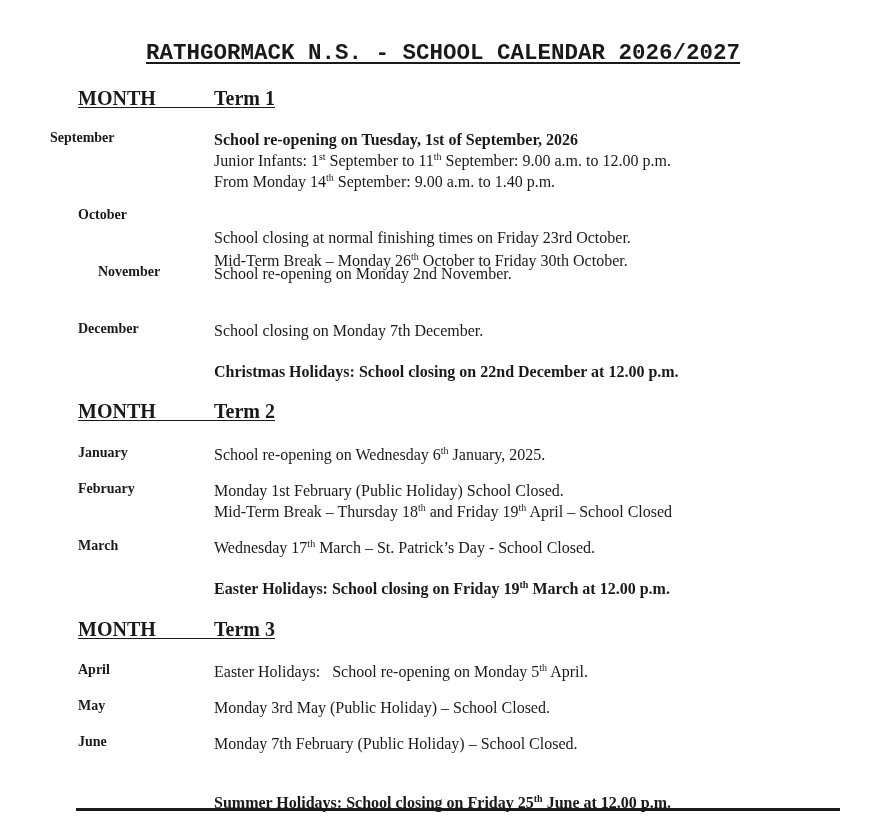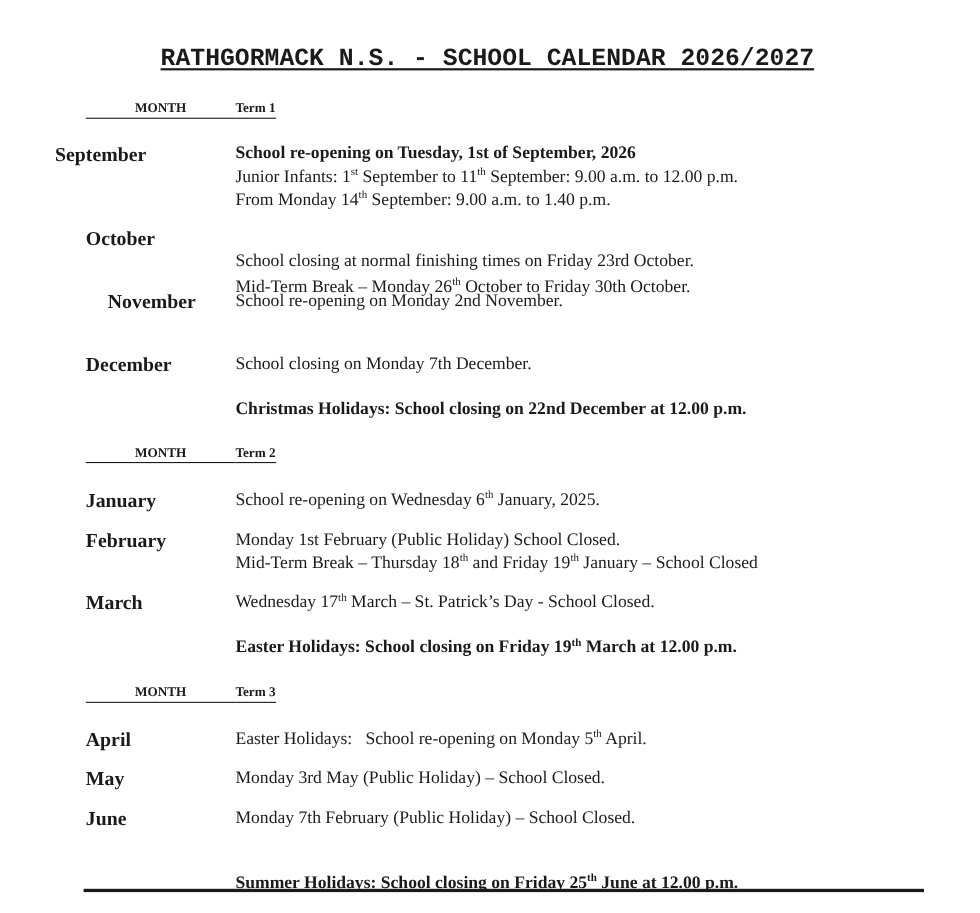--- a/index.html
+++ b/index.html
@@ -9,24 +9,24 @@
       color: #1a1a1a;
     }
     .abs { position: absolute; white-space: nowrap; }
     .title {
       left: 146px; top: 40px;
       font-size: 22.5px; font-weight: bold;
       text-decoration: underline; text-decoration-thickness: 2px; text-underline-offset: 3px;
       letter-spacing: 0px;
       font-family: Liberation Mono, monospace;
     }
-    .hdr { font-size: 12px; font-weight: bold; text-align: center; }
+    .hdr { font-size: 20px; font-weight: bold; }
     .hdr-month { left: 78px; width: 136px; border-bottom: 1.5px solid #1a1a1a; line-height: 17px; }
     .hdr-term { left: 214px; border-bottom: 1.5px solid #1a1a1a; line-height: 17px; padding-right: 0; }
-    .month { font-size: 18px; font-weight: bold; }
+    .month { font-size: 14px; font-weight: bold; }
     .txt { left: 214px; font-size: 16px; line-height: 21px; }
     .txt.bold { font-weight: bold; }
     sup { font-size: 10px; line-height: 0; vertical-align: 6px; }
     .rule { left: 76px; top: 808px; width: 764px; height: 3px; background: #1a1a1a; }
   </style>
 </head>
 <body>
 
 <div class="abs title">RATHGORMACK N.S. - SCHOOL CALENDAR 2026/2027</div>
 
@@ -72,21 +72,21 @@
 <div class="abs month" style="left:78px; top:445px;">January</div>
 <div class="abs txt" style="top:444px;">
   <span>School re-opening on Wednesday 6</span><sup>th</sup><span> January, 2025.</span>
 </div>
 
 <div class="abs month" style="left:78px; top:481px;">February</div>
 <div class="abs txt" style="top:480px;">
   <span>Monday 1st February (Public Holiday) School Closed.</span>
 </div>
 <div class="abs txt" style="top:501px;">
-  <span>Mid-Term Break – Thursday 18</span><sup>th</sup><span> and Friday 19</span><sup>th</sup><span> January – School Closed</span>
+  <span>Mid-Term Break – Thursday 18</span><sup>th</sup><span> and Friday 19</span><sup>th</sup><span> April – School Closed</span>
 </div>
 
 <div class="abs month" style="left:78px; top:538px;">March</div>
 <div class="abs txt" style="top:537px;">
   <span>Wednesday 17</span><sup>th</sup><span> March – St. Patrick’s Day - School Closed.</span>
 </div>
 
 <div class="abs txt bold" style="top:578px;">
   <span>Easter Holidays: School closing on Friday 19</span><sup>th</sup><span> March at 12.00 p.m.</span>
 </div>

